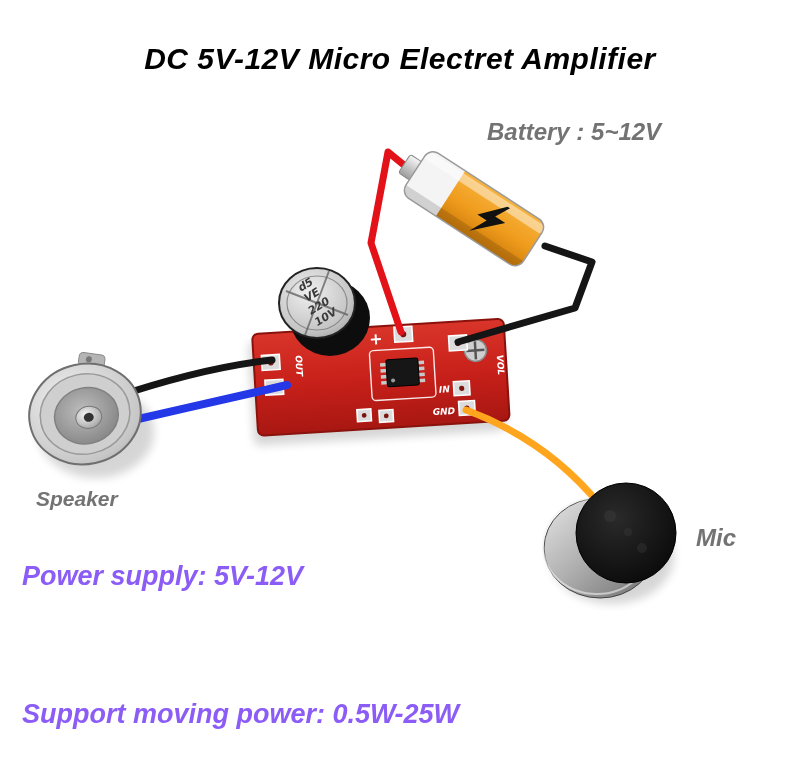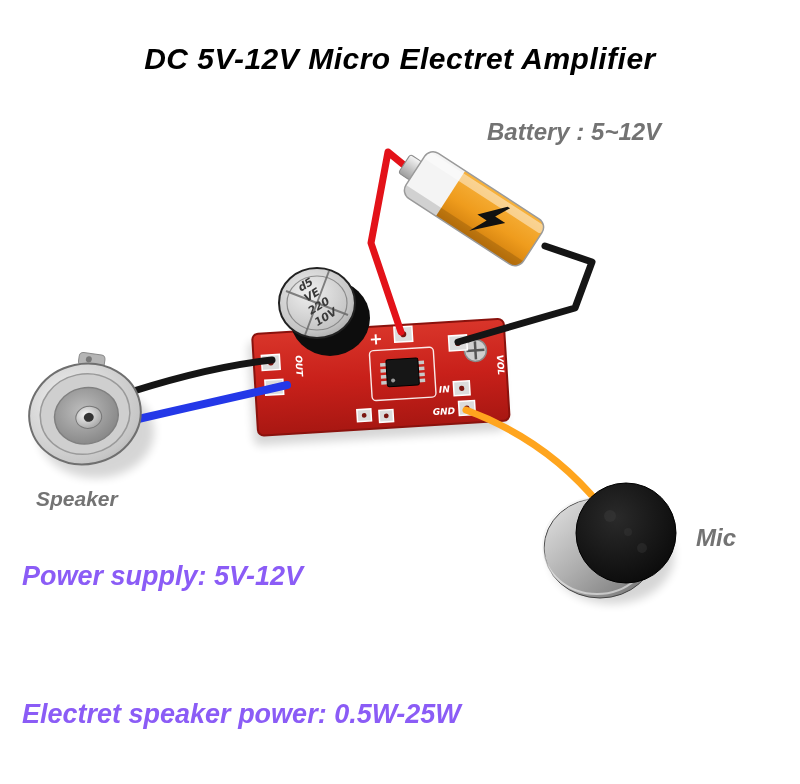--- a/index.html
+++ b/index.html
@@ -200,15 +200,15 @@
       <circle cx="642" cy="548" r="5" fill="#3a3a3a" opacity="0.4"></circle>
       <circle cx="628" cy="532" r="4" fill="#3a3a3a" opacity="0.4"></circle>
     </g>
   </svg>
 
   <div class="lbl lbl-battery">Battery : 5~12V</div>
   <div class="lbl lbl-speaker">Speaker</div>
   <div class="lbl lbl-mic">Mic</div>
 
   <div class="spec spec-1">Power supply: 5V-12V</div>
-  <div class="spec spec-4">Electret speaker power: 0.5W-25W</div>
+  <div class="spec spec-4">Support moving power: 0.5W-25W</div>
 
 </div>
 
 </body></html>

